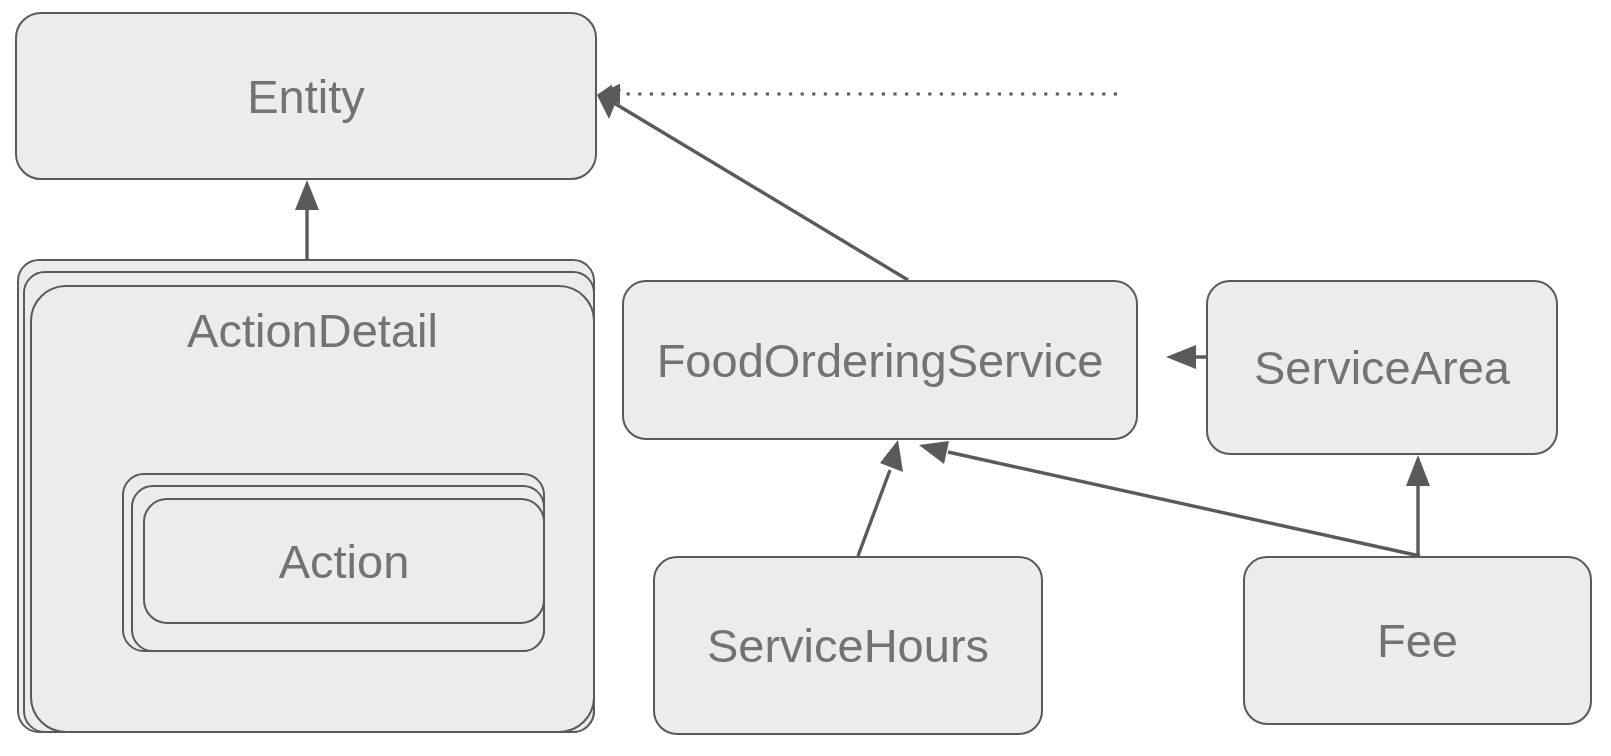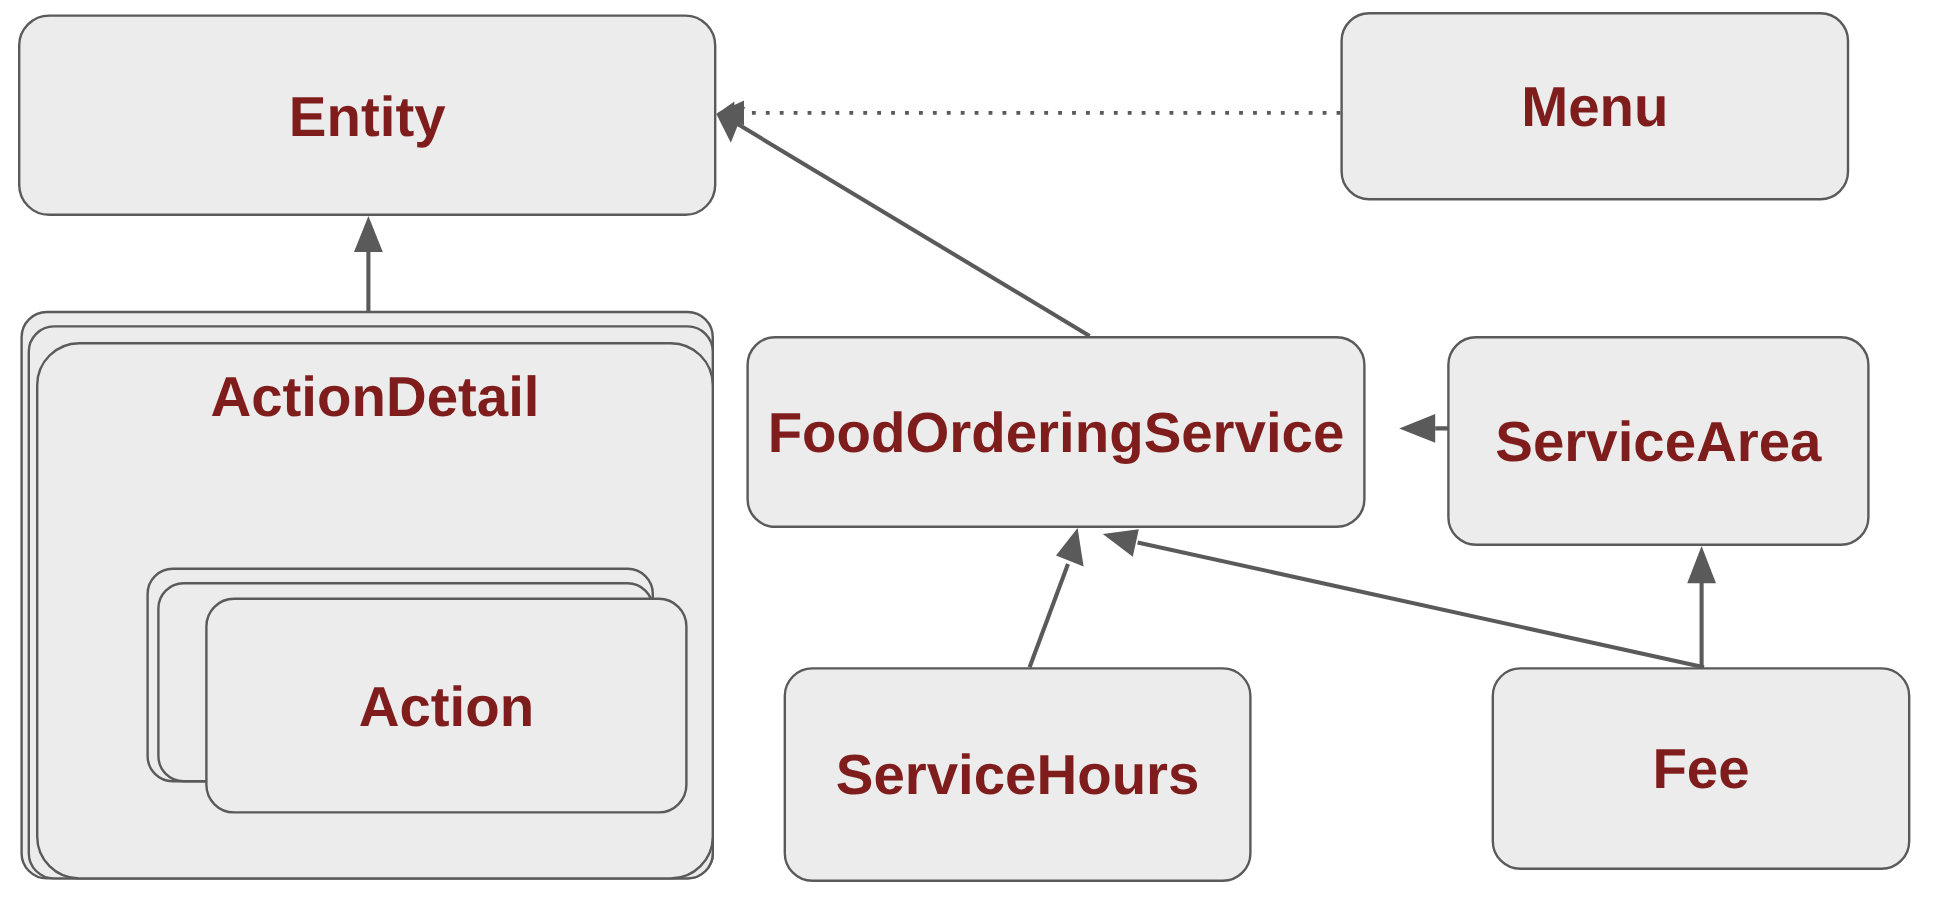--- a/index.html
+++ b/index.html
@@ -30,24 +30,24 @@
     position: absolute;
     box-sizing: border-box;
     background: #ececec;
     border: 2.5px solid #5a5a5a;
     border-radius: 22px;
     display: flex;
     align-items: center;
     justify-content: center;
   }
   .node .label {
-    color: #7f1d1d;
+    color: #737373;
     font-size: 47px;
     font-family: "Liberation Sans", sans-serif;
-    font-weight: 700;
+    font-weight: 400;
     line-height: 1;
     white-space: nowrap;
     letter-spacing: 0px;
   }
   
   .stack-layer {
     position: absolute;
     box-sizing: border-box;
     background: #ececec;
     border: 2.5px solid #5a5a5a;
@@ -68,23 +68,22 @@
     border-radius: 36px;
     align-items: flex-start;
     justify-content: center;
   }
   .node-actiondetail .label { margin-top: 20px; }
 
   
   .ac-back { left: 122px; top: 473px; width: 423px; height: 179px; }
   .ac-mid  { left: 131px; top: 485px; width: 414px; height: 167px; }
   .node-action {
-    left: 143px; top: 498px; width: 402px; height: 180px;
+    left: 143px; top: 498px; width: 402px; height: 126px;
     border-radius: 24px;
-    margin-left: 28px;
   }
 </style>
 </head>
 <body>
 
 <div id="canvas">
 
   <svg id="edges" viewBox="0 0 1611 756" width="1611" height="756" xmlns="http://www.w3.org/2000/svg">
     <defs>
       <marker id="ah" viewBox="0 0 12 12" refX="10.5" refY="6" markerWidth="7.2" markerHeight="7.2" orient="auto-start-reverse" markerUnits="strokeWidth">
@@ -134,23 +133,20 @@
     <g>
       <line x1="1418" y1="556" x2="1418" y2="483" stroke="#5a5a5a" stroke-width="3.4" stroke-linecap="butt"></line>
       <path d="M 1418 455 L 1430 486 L 1406 486 z" fill="#5a5a5a"></path>
     </g>
   </svg>
 
   <div class="node node-entity">
     <span class="label">Entity</span>
   </div>
 
-  <div class="node node-menu">
-    <span class="label">Menu</span>
-  </div>
 
   <div class="stack-layer ad-back"></div>
   <div class="stack-layer ad-mid"></div>
 
   <div class="node node-actiondetail">
     <span class="label">ActionDetail</span>
   </div>
 
   <div class="stack-layer ac-back"></div>
   <div class="stack-layer ac-mid"></div>

